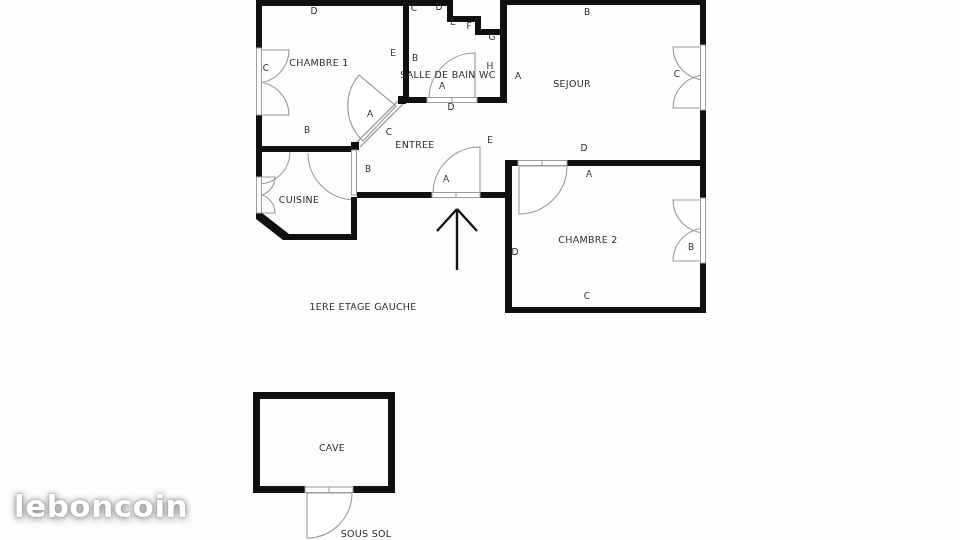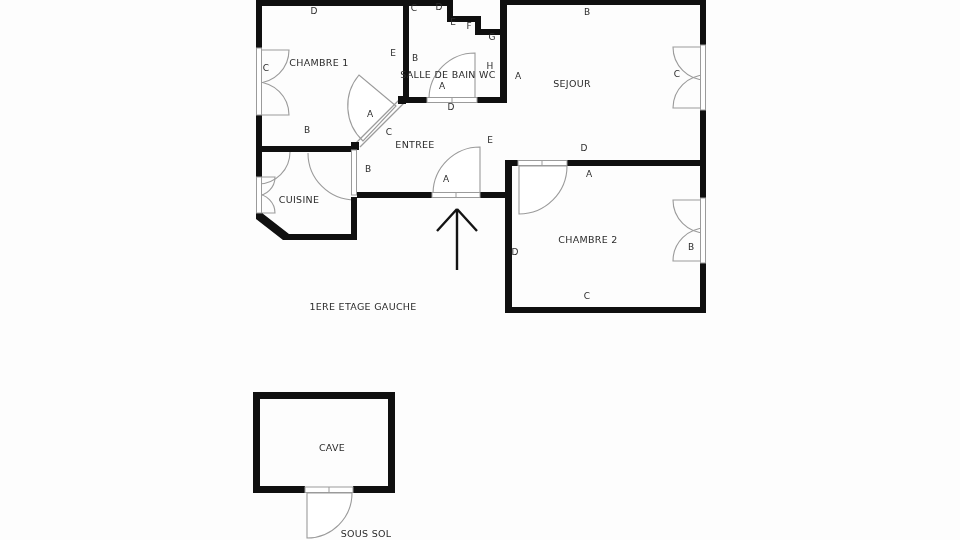--- a/index.html
+++ b/index.html
@@ -139,13 +139,14 @@
       <text class="room" x="572" y="87">SEJOUR</text>
       <text class="room" x="415" y="148">ENTREE</text>
       <text class="room" x="299" y="203">CUISINE</text>
       <text class="room" x="588" y="243">CHAMBRE 2</text>
       <text class="room" x="332" y="451">CAVE</text>
       <text class="room" x="363" y="310">1ERE ETAGE GAUCHE</text>
       <text class="room" x="366" y="537">SOUS SOL</text>
     </g>
   </svg>
 
+  <div id="watermark">leboncoin</div>
 </div>
 
 </body></html>

